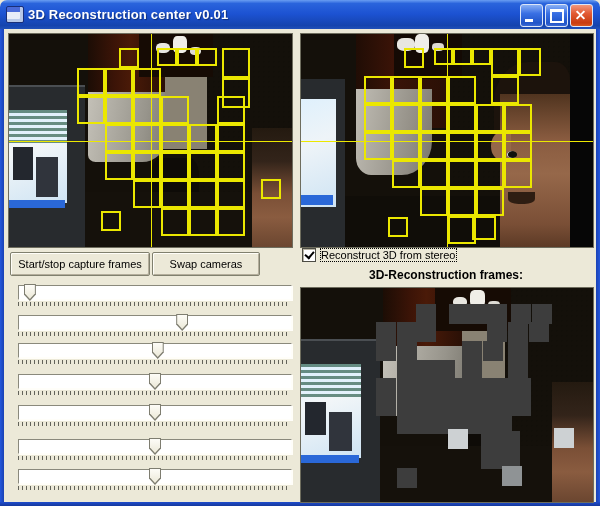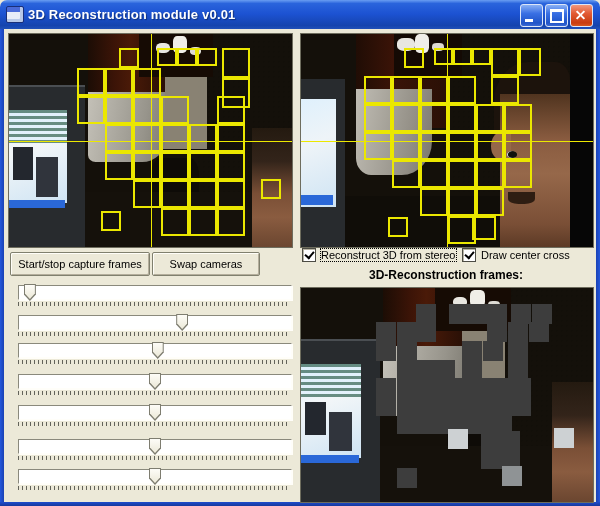--- a/index.html
+++ b/index.html
@@ -121,21 +121,21 @@
   .ticks{position:absolute;left:18px;width:272px;height:4px;
     background:repeating-linear-gradient(90deg,#63635a 0 1px,transparent 1px 4px);}
 </style>
 </head>
 <body>
 
 <div id="window">
 
   <div class="titlebar">
     <div class="app-icon"></div>
-    <div class="title-text">3D Reconstruction module v0.01</div>
+    <div class="title-text">3D Reconstruction center v0.01</div>
     <div class="tb-buttons">
       <div class="tb-btn tb-blue">
           <span class="g-min"></span>
         </div>
       <div class="tb-btn tb-blue">
           <span class="g-max"></span>
         </div>
       <div class="tb-btn tb-red">
           <span class="g-x1"></span>
           <span class="g-x2"></span>
@@ -268,26 +268,20 @@
   </div>
 
   <div class="xp-btn" id="btn-capture">Start/stop capture frames</div>
   <div class="xp-btn" id="btn-swap">Swap cameras</div>
 
   <div class="cb-row" id="cb1">
     <span class="cb-box">
         <span class="cb-check" id="cb1-check" style="display: block;"></span>
       </span>
     <span class="cb-label focused">Reconstruct 3D from stereo</span>
-  </div>
-  <div class="cb-row" id="cb2">
-    <span class="cb-box">
-        <span class="cb-check" id="cb2-check" style="display: block;"></span>
-      </span>
-    <span class="cb-label">Draw center cross</span>
   </div>
 
   <div class="results-label">3D-Reconstruction frames:</div>
   <div class="video" id="results-video">
     <div class="scene">
       <div class="s-wallpaper"></div>
       <div class="s-wallmid"></div>
       <div class="s-cupboard"></div>
       <div class="s-shelfdark"></div>
       <div class="s-cup1"></div>

